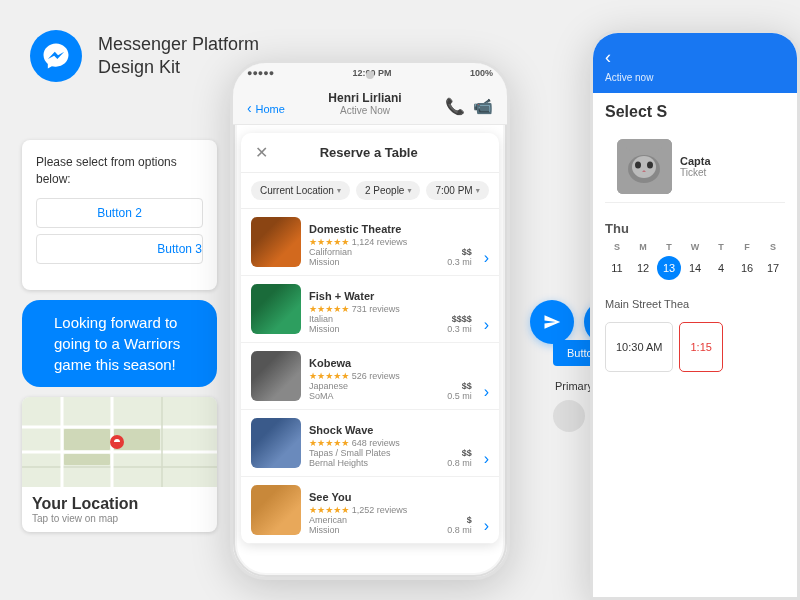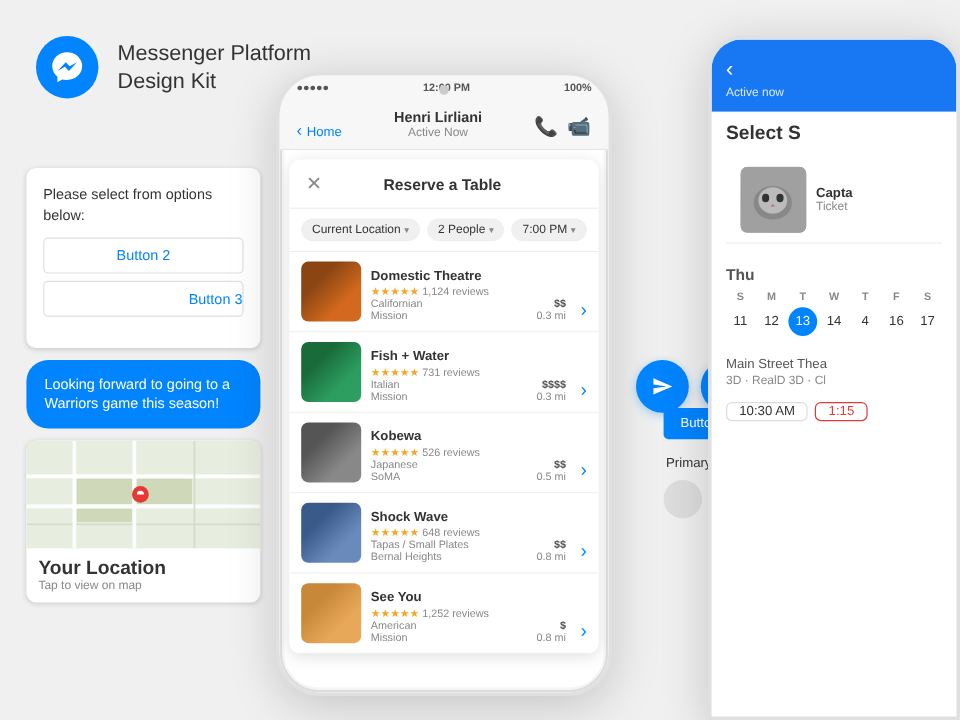--- a/index.html
+++ b/index.html
@@ -71,22 +71,22 @@
       margin-bottom: 6px;
       cursor: pointer;
     }
     .btn-option:last-child { margin-bottom: 12px; text-align: right; }
 
     
     .chat-bubble {
       background: #0084ff;
       color: #fff;
       border-radius: 18px;
-      padding: 12px 15px;
-      font-size: 12px;
+      padding: 12px 32px;
+      font-size: 15px;
       line-height: 1.4;
       margin-bottom: 10px;
     }
 
     
     .map-card {
       background: #fff;
       border-radius: 8px;
       overflow: hidden;
       box-shadow: 0 1px 4px rgba(0,0,0,0.15);
@@ -380,21 +380,21 @@
       background: #0084ff;
       color: #fff;
     }
 
     .location-section { padding: 6px 12px; }
     .location-label { font-size: 12px; font-weight: 600; color: #333; margin-bottom: 6px; }
     .location-value { font-size: 11px; color: #555; }
 
     .time-section { padding: 6px 12px; display: flex; gap: 6px; }
     .time-pill {
-      padding: 1px 10px;
+      padding: 18px 10px;
       border: 1px solid #ddd;
       border-radius: 5px;
       font-size: 11px;
       color: #333;
       cursor: pointer;
     }
     .time-pill.active { border-color: #e53935; color: #e53935; }
 
     
     .map-svg { width: 100%; height: 100%; }
@@ -694,20 +694,19 @@
       <span class="cal-day-num highlighted">13</span>
       <span class="cal-day-num">14</span>
       <span class="cal-day-num">4</span>
       <span class="cal-day-num">16</span>
       <span class="cal-day-num">17</span>
     </div>
   </div>
 
   <div class="location-section">
     <div class="location-value">Main Street Thea</div>
-    <div class="location-value" style="font-size:10px;color:#888;margin-top:2px;">3D  ·  RealD 3D  ·  Cl</div>
   </div>
 
   <div class="time-section">
     <div class="time-pill">10:30 AM</div>
     <div class="time-pill active">1:15</div>
   </div>
 </div>
 
 </body></html>

